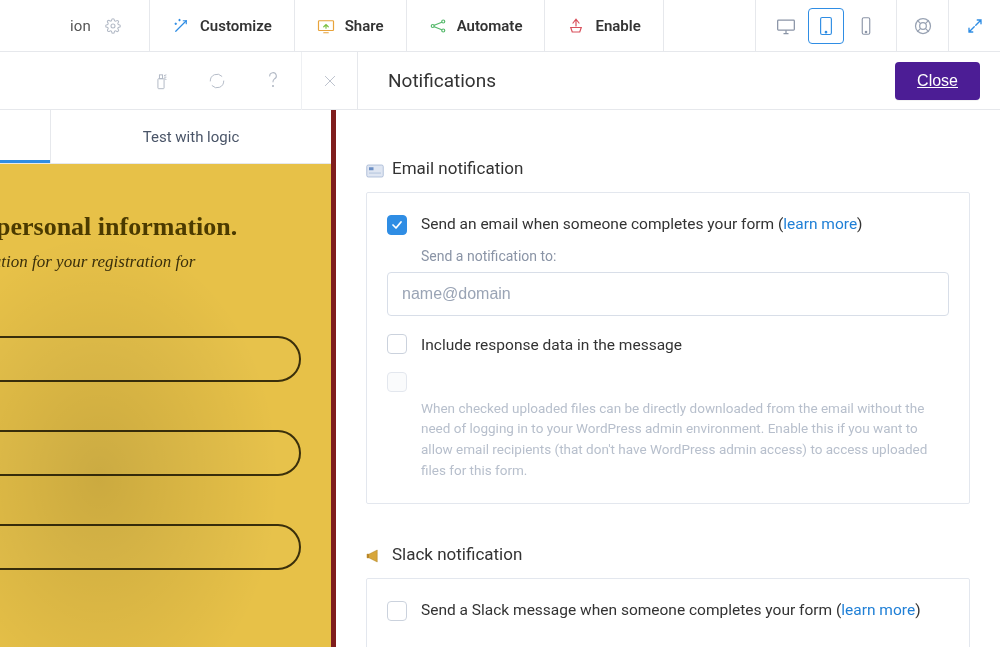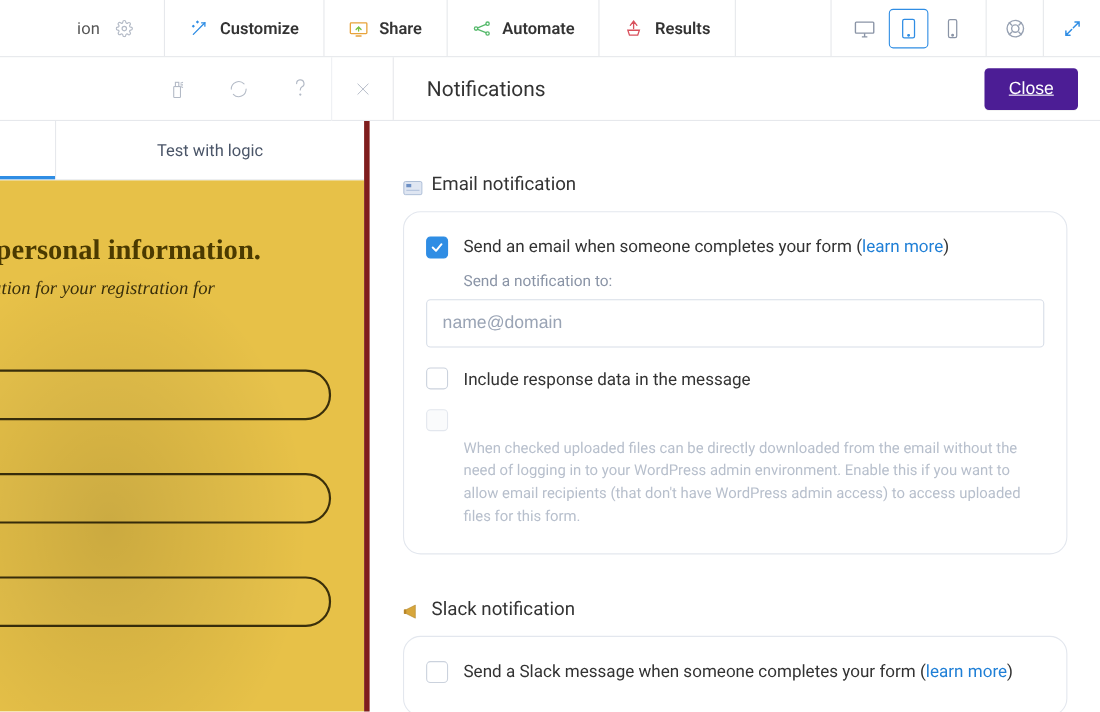--- a/index.html
+++ b/index.html
@@ -38,21 +38,21 @@
 .preview { flex:1; background:#e6c14b; background: #e7c148; position:relative; overflow:hidden; padding: 48px 0 0 0;}
 .preview::before { content:""; position:absolute; inset:0; background: radial-gradient(ellipse at 30% 65%, rgba(0,0,0,.12), transparent 55%); }
 .ptitle { font-family: Georgia, 'Times New Roman', serif; font-weight:700; font-size:26px; color:#3a2f0b; color:#4b3a00; margin-left:-10px; white-space:nowrap;}
 .psub { font-family: Georgia, 'Times New Roman', serif; font-style: italic; font-size:17px; color:#3a2f0b; margin-top:10px; margin-left:-70px; white-space:nowrap;}
 .pfield { height:46px; border:2px solid #3a2f0b; border-radius:24px; margin: 18px 30px 0 -60px; background: rgba(255,255,255,.02);}
 .pfield:first-of-type { margin-top: 64px;}
 
 
 .rightpanel { flex:1; padding: 48px 30px 0 30px; overflow:auto;}
 .section-h { display:flex; align-items:flex-end; gap:8px; font-size:17px; color:#333; margin-bottom:14px;}
-.card { border:1px solid #e3e7ee; border-radius:16px; padding: 20px 20px 22px 20px; margin-bottom: 40px;}
+.card { border:1px solid #e3e7ee; border-radius:2px; padding: 20px 20px 22px 20px; margin-bottom: 40px;}
 .row { display:flex; align-items:flex-start; gap:14px; font-size:15.5px; color:#333; line-height:1.5; margin-bottom: 6px;}
 .row.main { align-items:center; }
 .chk { width:20px; height:20px; border-radius:4px; border:1.5px solid #cbd2dd; flex-shrink:0; display:flex; align-items:center; justify-content:center; cursor:pointer; background:#fff;}
 .chk.checked { background:#2f8de4; border-color:#2f8de4; }
 .chk.disabled { border-color:#e3e7ee; background:#fafbfc; cursor:default;}
 .lm { color:#1f7fd6; text-decoration:none; cursor:pointer;}
 .sublabel { font-size:14px; color:#8a94a6; margin: 12px 0 8px 34px;}
 .emailinput { margin: 0 0 18px 0; width: calc(100% - 0px);}
 .emailinput input { width:100%; height:44px; border:1px solid #d8dee8; border-radius:4px; padding: 0 14px; font-size:16px; color:#555;}
 .emailinput input::placeholder { color:#9aa4b5;}
@@ -110,21 +110,21 @@
     <span>Automate</span>
   </div>
 
   <div class="tab">
     <span class="ticon">
       <svg width="18" height="18" viewBox="0 0 24 24" fill="none" stroke="#d9515d" stroke-width="1.6" stroke-linecap="round">
           <path d="M12 3v9M8 8l4-5 4 5"></path>
           <path d="M5 14h14l-2 6H7z"></path>
         </svg>
     </span>
-    <span>Results</span>
+    <span>Enable</span>
   </div>
 
   <div class="spacer"></div>
 
   <div class="devgroup">
     <div class="devbtn">
       <svg width="20" height="18" viewBox="0 0 24 20" fill="none" stroke="currentColor" stroke-width="1.5">
           <rect x="2" y="3" width="20" height="12" rx="1"></rect>
           <path d="M9 19h6M12 15v4"></path>
         </svg>

